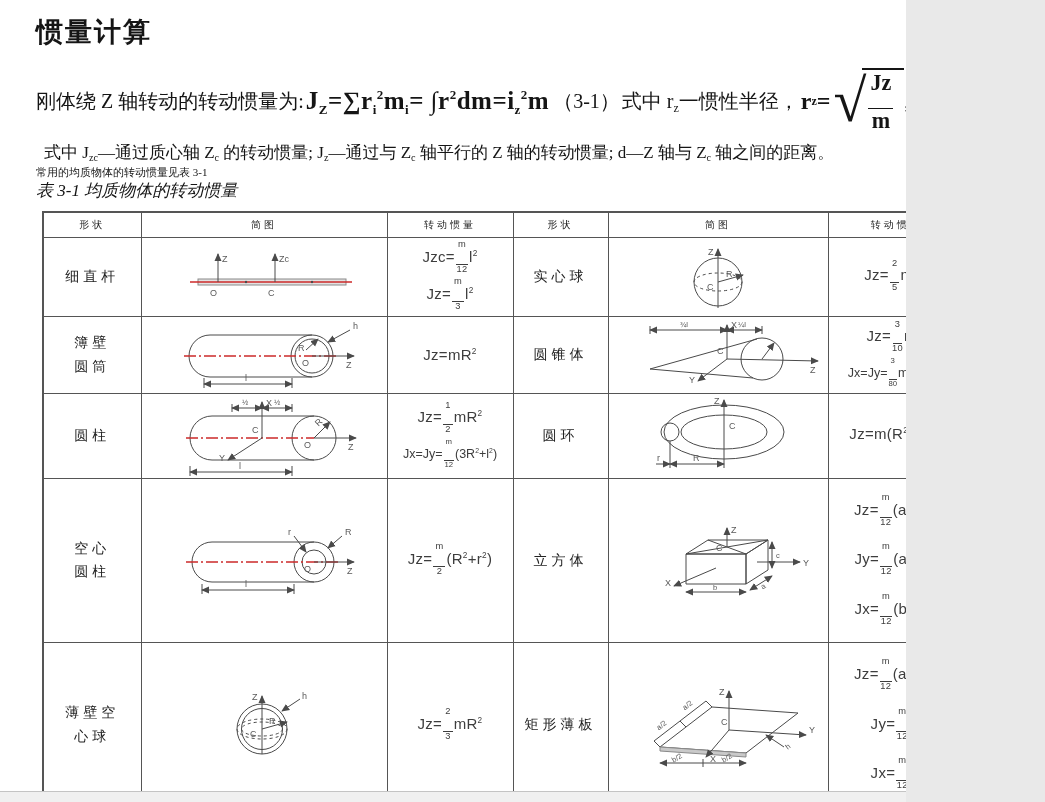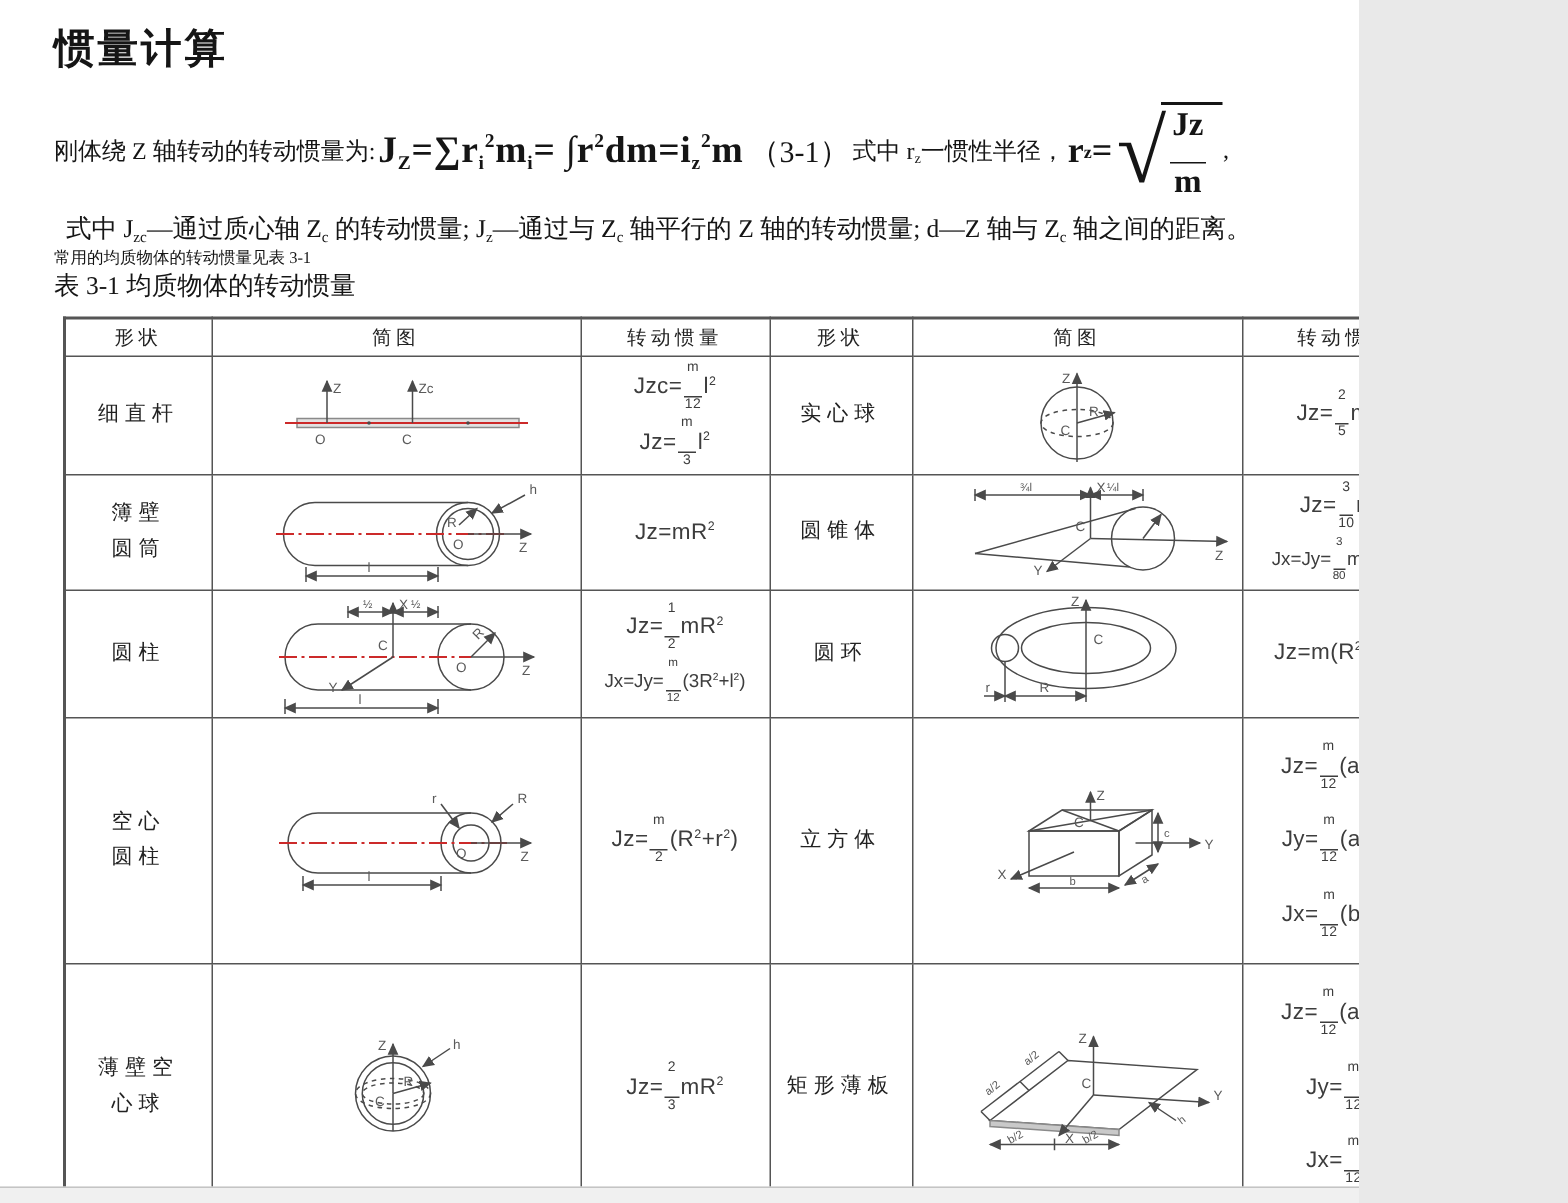--- a/index.html
+++ b/index.html
@@ -9,39 +9,39 @@
     width:906px;height:802px;
     background:#ffffff;
     overflow:hidden;
     font-family:"Liberation Serif","DejaVu Serif",serif;
     color:#151515;
   }
   .content{padding:14px 0 0 36px;}
   h1.title{
     margin:0;font-size:27px;font-weight:bold;letter-spacing:2px;
   }
-  .body-text{font-size:16px;}
+  .body-text{font-size:20px;}
   p.para{margin:0;line-height:1.35;}
   .p1{margin-top:34px;padding-left:8px;font-size:17px;}
   .formula-line{
     margin-top:10px;height:82px;display:flex;align-items:center;
     white-space:nowrap;font-size:17px;
   }
   .math-big{font-size:25px;font-weight:600;margin:0 2px;letter-spacing:0.5px;}
   .math-big sup{font-size:0.52em;vertical-align:0.75em;line-height:0;}
   .math-big sub{font-size:0.52em;vertical-align:-0.35em;line-height:0;}
   .eq-num{font-size:20px;margin:0 2px;}
   .math-mid{font-size:24px;font-weight:600;margin-left:2px;display:inline-flex;align-items:center;}
   .math-mid sub{font-size:0.5em;vertical-align:-0.35em;line-height:0;}
   sup{font-size:0.55em;vertical-align:0.7em;line-height:0;}
   sub{font-size:0.6em;vertical-align:-0.3em;line-height:0;}
   .p3{margin-top:18px;font-size:17px;}
   .p4{margin-top:16px;padding-left:8px;font-size:17px;}
   .p5{margin-top:16px;font-size:11px;}
-  .tbl-caption{margin-top:16px;margin-left:12px;font-size:17px;}
+  .tbl-caption{margin-top:16px;margin-left:12px;font-size:17px;font-style:italic;}
 
   
   .fr{
     display:inline-flex;flex-direction:column;align-items:center;
     vertical-align:middle;line-height:1.05;font-size:0.62em;margin:0 1px;
     position:relative;top:-0.08em;
   }
   .fr>span:first-child{border-bottom:1px solid currentColor;padding:0 2px 14px 2px;}
   .fr>span:last-child{padding-top:0;}
 
@@ -51,21 +51,21 @@
   .sqb{border-top:2px solid #151515;padding:3px 10px 0 5px;}
   .sqb .fr{font-size:0.92em;}
 
   
   table.inertia{
     margin:8px 0 0 6px;border-collapse:collapse;table-layout:fixed;
     width:923px;border:2px solid #555;
   }
   table.inertia th,table.inertia td{border:1px solid #555;padding:0;overflow:hidden;}
   table.inertia th{
-    height:24px;font-weight:normal;font-size:13px;letter-spacing:3px;color:#222;
+    height:24px;font-weight:normal;font-size:10px;letter-spacing:3px;color:#222;
   }
   tr.r1{height:74px;} tr.r2{height:76px;} tr.r3{height:83px;}
   tr.r4{height:73px;} tr.r5{height:72px;}
   td.shape-cell{
     text-align:center;font-size:14px;letter-spacing:4px;
     white-space:pre-line;line-height:1.7;color:#222;
   }
   td.formula-cell{
     font-family:"Liberation Sans","DejaVu Sans",sans-serif;
     color:#3d3d3d;text-align:center;font-size:15px;letter-spacing:0.3px;

